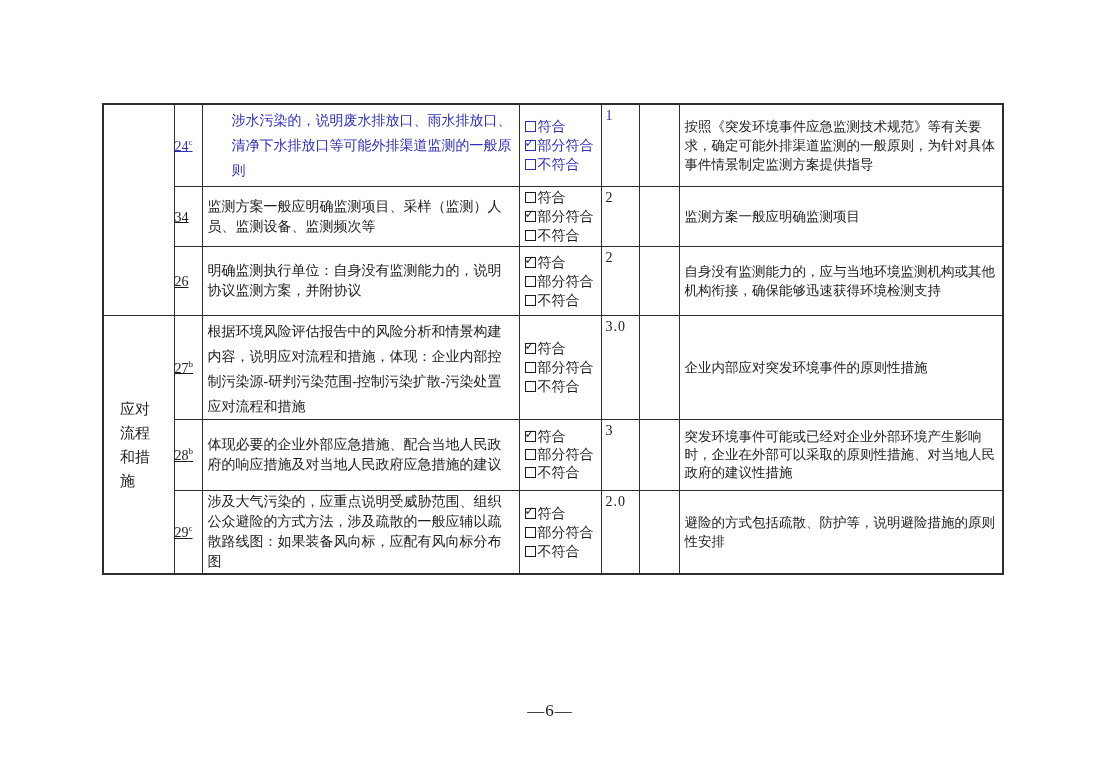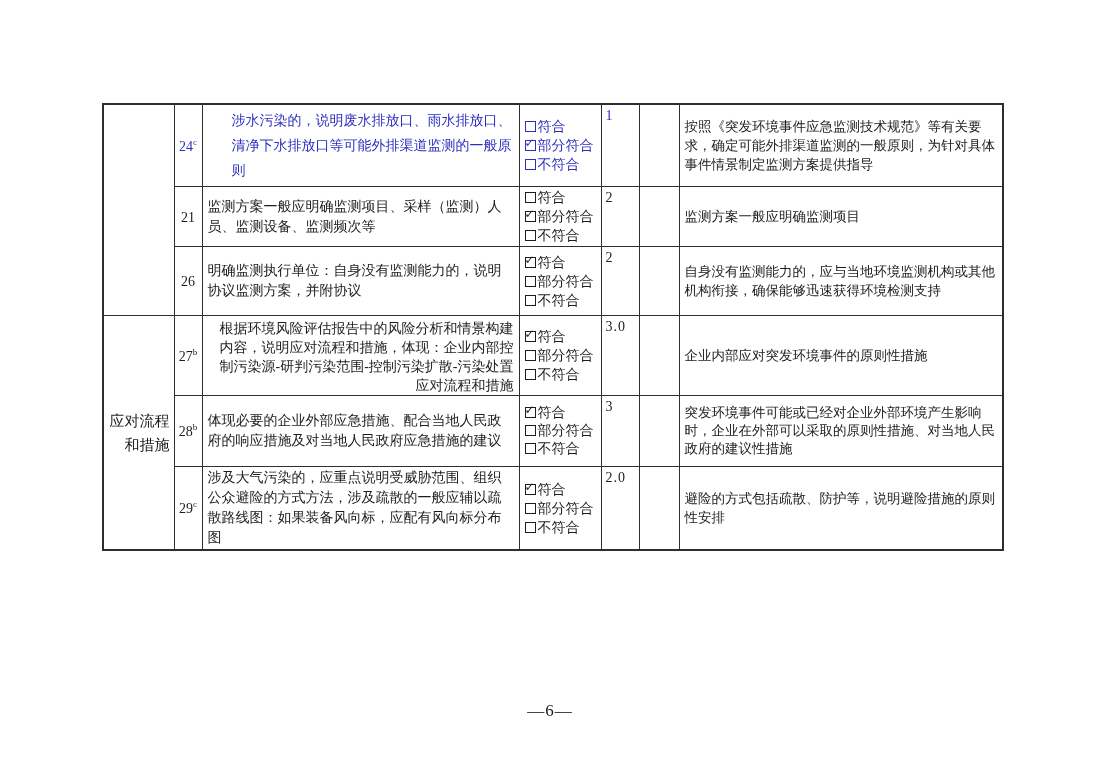--- a/index.html
+++ b/index.html
@@ -11,26 +11,26 @@
   .table-wrap{position:absolute;left:102px;top:103px;}
   table{border-collapse:collapse;table-layout:fixed;width:900px;border:2px solid #2e2e2e;}
   td{border:1px solid #2e2e2e;padding:0;overflow:hidden;vertical-align:middle;}
   
   col.c-cat{width:71px;} col.c-num{width:28px;} col.c-desc{width:317px;}
   col.c-check{width:82px;} col.c-score{width:38px;} col.c-blank{width:40px;}
   col.c-remark{width:324px;}
   
   tr.r24{height:75px;} tr.r25{height:60px;} tr.r26{height:69px;}
   tr.r27{height:75px;} tr.r28{height:54px;} tr.r29{height:72px;}
-  .cat{text-align:right;font-size:15px;line-height:24px;padding:0 4px;}
-  .num{text-align:center;font-size:14px;}
+  .cat{text-align:left;font-size:15px;line-height:24px;padding:0 16px;}
+  .num{font-size:14px;text-decoration:underline;}
   .num sup{font-size:9px;}
   .desc{font-size:14px;line-height:20px;padding:1px 5px;text-align:left;}
   tr.r24 .desc{line-height:25px;padding-left:29px;}
-  tr.r27 .desc{line-height:19px;padding-top:3px;padding-bottom:0;text-align:right;}
+  tr.r27 .desc{line-height:25px;padding-top:3px;padding-bottom:0;}
   .cbcell{font-size:14px;padding:0 0 0 5px;}
   .cbline{line-height:19px;white-space:nowrap;}
   tr.r28 .cbline{line-height:18px;}
   .cb{
     display:inline-block;width:11px;height:11px;border:1.5px solid currentColor;
     box-sizing:border-box;margin-right:2px;position:relative;vertical-align:-1px;
   }
   .cb.checked::after{
     content:"✓";position:absolute;left:-1px;top:-4px;
     font-family:"DejaVu Sans",sans-serif;font-weight:700;font-size:12px;line-height:1;
@@ -68,21 +68,21 @@
           <div class="cbline"><span class="cb"></span><span>符合</span></div>
           <div class="cbline"><span class="cb checked"></span><span>部分符合</span></div>
           <div class="cbline"><span class="cb"></span><span>不符合</span></div>
         </td>
         <td class="score">1</td>
         <td class="blank"></td>
         <td class="remark">按照《突发环境事件应急监测技术规范》等有关要求，确定可能外排渠道监测的一般原则，为针对具体事件情景制定监测方案提供指导</td>
       </tr>
 
       <tr class="r25">
-        <td class="num"><span>21</span><sup></sup></td>
+        <td class="num"><span>34</span><sup></sup></td>
         <td class="desc">监测方案一般应明确监测项目、采样（监测）人员、监测设备、监测频次等</td>
         <td class="cbcell">
           <div class="cbline"><span class="cb"></span><span>符合</span></div>
           <div class="cbline"><span class="cb checked"></span><span>部分符合</span></div>
           <div class="cbline"><span class="cb"></span><span>不符合</span></div>
         </td>
         <td class="score">2</td>
         <td class="blank"></td>
         <td class="remark">监测方案一般应明确监测项目</td>
       </tr>

